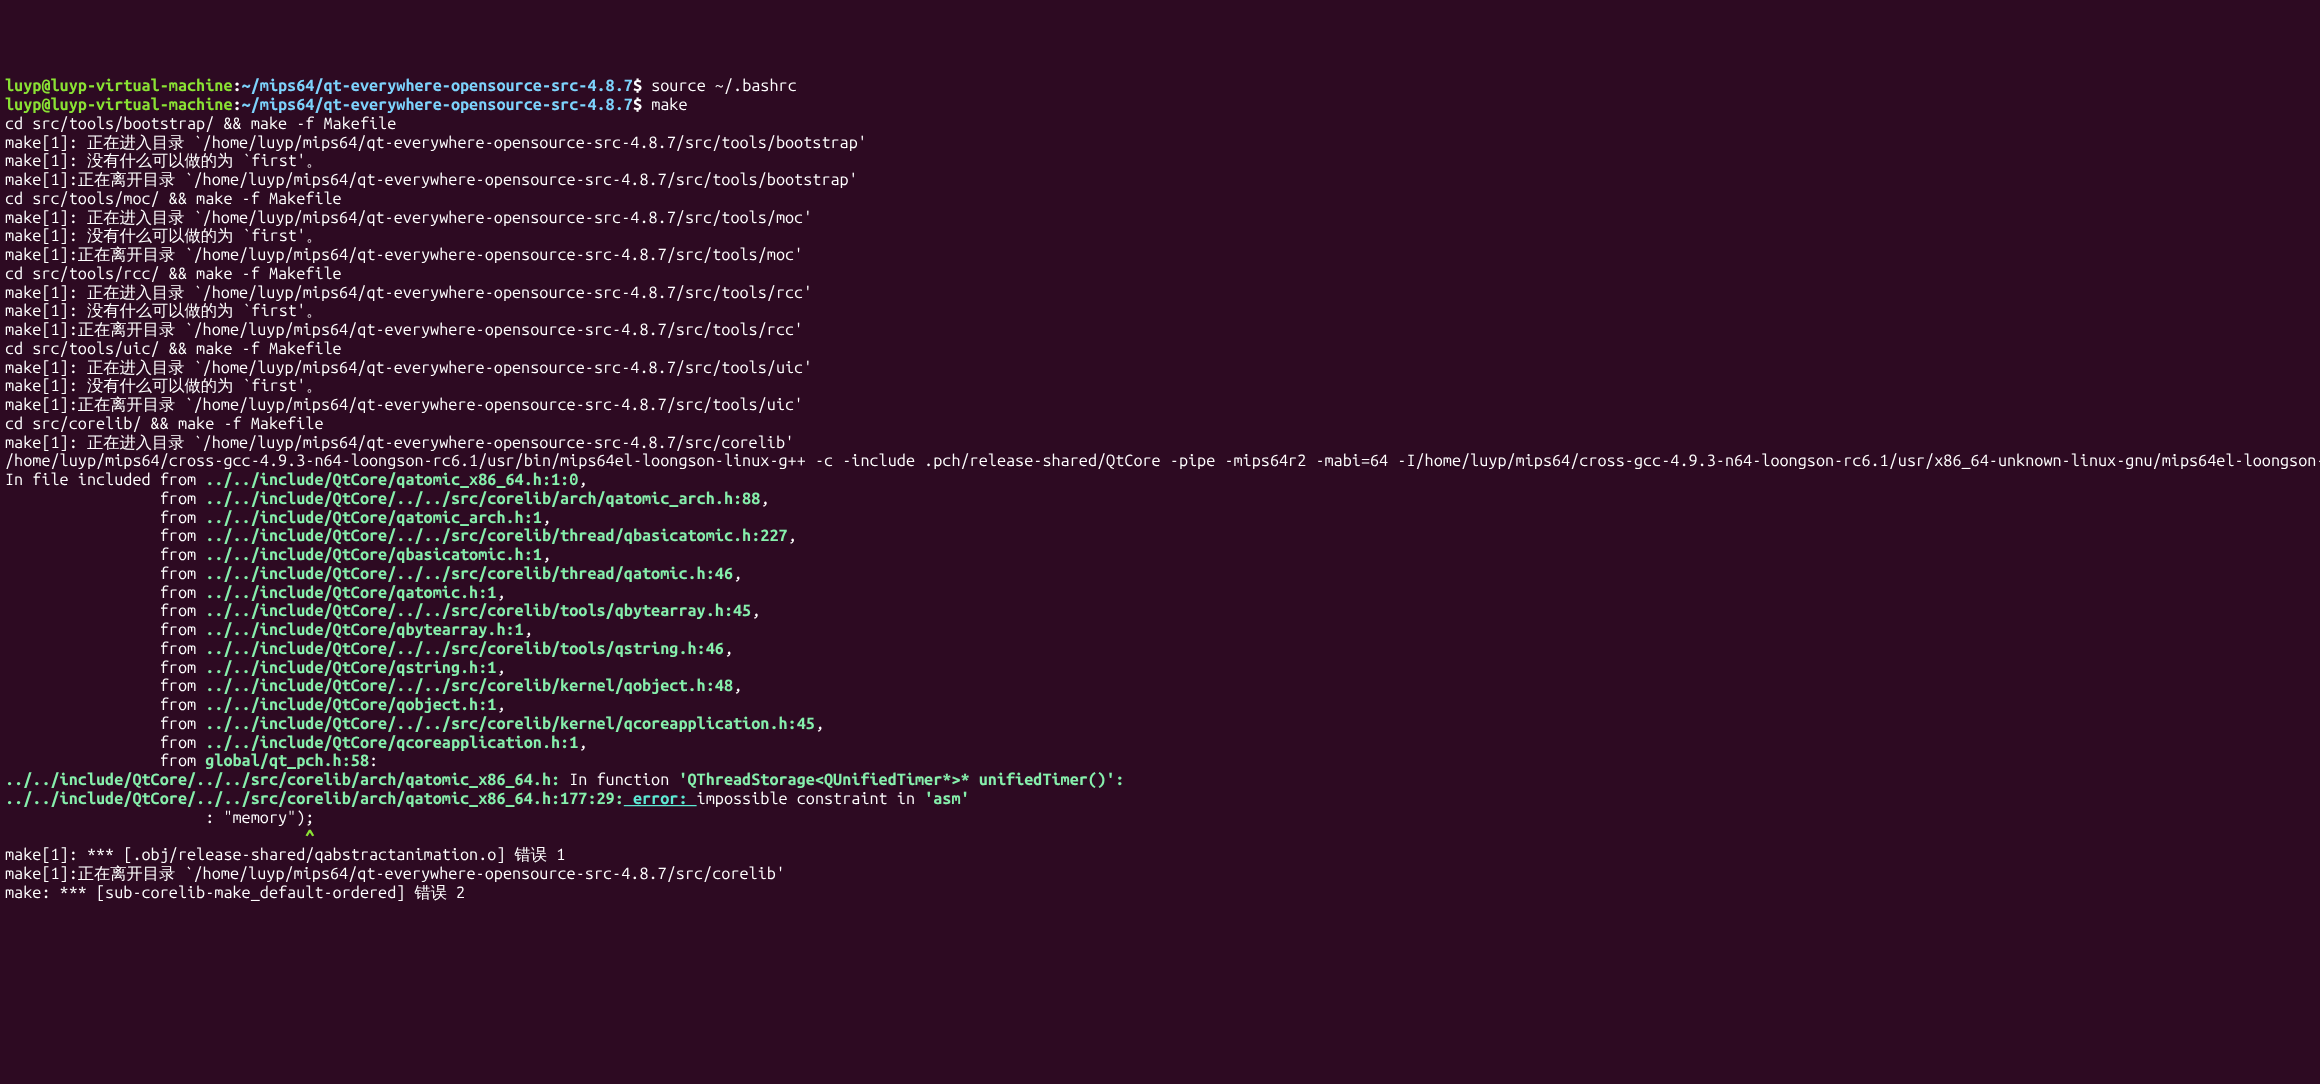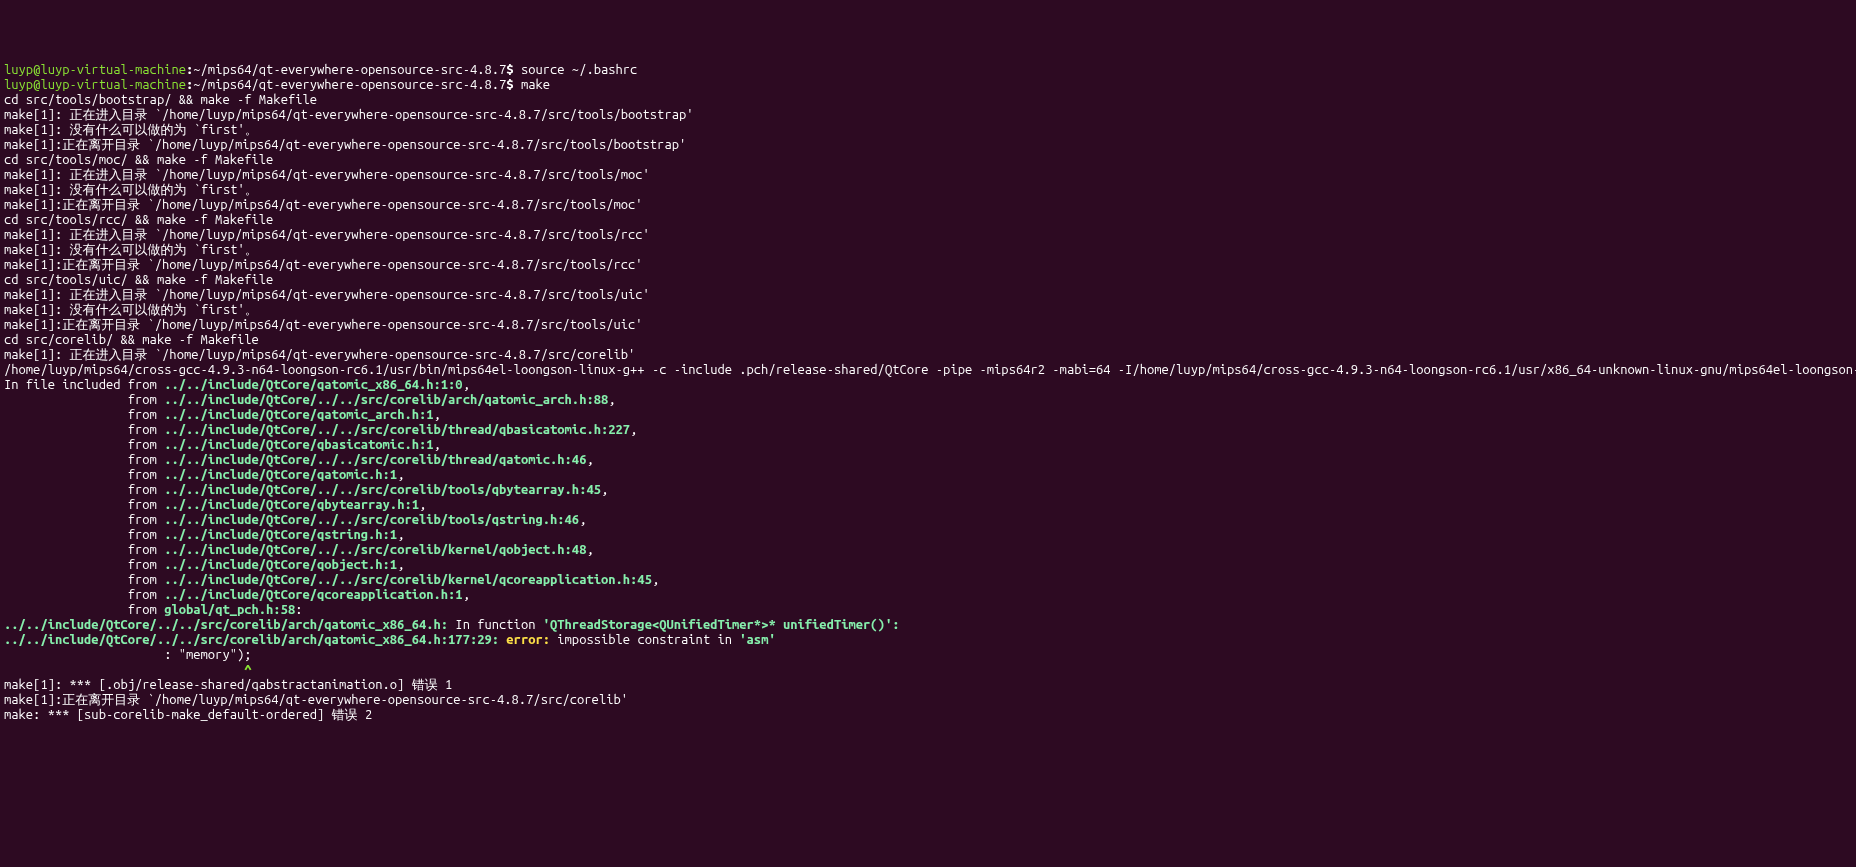--- a/index.html
+++ b/index.html
@@ -6,26 +6,26 @@
     margin: 0;
     padding: 2px 4px;
     background: #2d0a22;
     color: #ffffff;
     font-family: "Ubuntu Mono", "DejaVu Sans Mono", Consolas, monospace;
     font-size: 13px;
     line-height: 15px;
     white-space: pre;
     overflow-x: auto;
   }
-  .prompt-user { color: #8ae234; font-weight: normal; }
-  .prompt-path { color: #ffffff; font-weight: normal; }
+  .prompt-user { color: #8ae234; font-weight: bold; }
+  .prompt-path { color: #7dd3fc; font-weight: bold; }
   .prompt-sep  { color: #ffffff; font-weight: bold; }
   .cmd   { color: #ffffff; }
   .bold  { font-weight: bold; color:#86efac; }
-  .err   { color: #fde047; font-weight: bold; }
+  .err   { color: #5eead4; font-weight: bold; text-decoration: underline; }
   .caret { color: #8ae234; font-weight: bold; }
   .line  { display:block; }
 </style>
 </head>
 <body>
 
 
 
 <div><span class="line"><span class="prompt-user">luyp@luyp-virtual-machine</span><span class="prompt-sep">:</span><span class="prompt-path">~/mips64/qt-everywhere-opensource-src-4.8.7</span><span class="prompt-sep">$ </span><span class="cmd">source ~/.bashrc</span></span><span class="line"><span class="prompt-user">luyp@luyp-virtual-machine</span><span class="prompt-sep">:</span><span class="prompt-path">~/mips64/qt-everywhere-opensource-src-4.8.7</span><span class="prompt-sep">$ </span><span class="cmd">make</span></span><span class="line">cd src/tools/bootstrap/ &amp;&amp; make -f Makefile</span><span class="line">make[1]: 正在进入目录 `/home/luyp/mips64/qt-everywhere-opensource-src-4.8.7/src/tools/bootstrap'</span><span class="line">make[1]: 没有什么可以做的为 `first'。</span><span class="line">make[1]:正在离开目录 `/home/luyp/mips64/qt-everywhere-opensource-src-4.8.7/src/tools/bootstrap'</span><span class="line">cd src/tools/moc/ &amp;&amp; make -f Makefile</span><span class="line">make[1]: 正在进入目录 `/home/luyp/mips64/qt-everywhere-opensource-src-4.8.7/src/tools/moc'</span><span class="line">make[1]: 没有什么可以做的为 `first'。</span><span class="line">make[1]:正在离开目录 `/home/luyp/mips64/qt-everywhere-opensource-src-4.8.7/src/tools/moc'</span><span class="line">cd src/tools/rcc/ &amp;&amp; make -f Makefile</span><span class="line">make[1]: 正在进入目录 `/home/luyp/mips64/qt-everywhere-opensource-src-4.8.7/src/tools/rcc'</span><span class="line">make[1]: 没有什么可以做的为 `first'。</span><span class="line">make[1]:正在离开目录 `/home/luyp/mips64/qt-everywhere-opensource-src-4.8.7/src/tools/rcc'</span><span class="line">cd src/tools/uic/ &amp;&amp; make -f Makefile</span><span class="line">make[1]: 正在进入目录 `/home/luyp/mips64/qt-everywhere-opensource-src-4.8.7/src/tools/uic'</span><span class="line">make[1]: 没有什么可以做的为 `first'。</span><span class="line">make[1]:正在离开目录 `/home/luyp/mips64/qt-everywhere-opensource-src-4.8.7/src/tools/uic'</span><span class="line">cd src/corelib/ &amp;&amp; make -f Makefile</span><span class="line">make[1]: 正在进入目录 `/home/luyp/mips64/qt-everywhere-opensource-src-4.8.7/src/corelib'</span><span class="line">/home/luyp/mips64/cross-gcc-4.9.3-n64-loongson-rc6.1/usr/bin/mips64el-loongson-linux-g++ -c -include .pch/release-shared/QtCore -pipe -mips64r2 -mabi=64 -I/home/luyp/mips64/cross-gcc-4.9.3-n64-loongson-rc6.1/usr/x86_64-unknown-linux-gnu/mips64el-loongson-linux/include -O2 -Wall -W -D_REENTRANT -fPIC -DQT_SHARED -DQT_BUILD_CORE_LIB -DQT_NO_USING_NAMESPACE -DQT_NO_CAST_TO_ASCII -DQT_ASCII_CAST_WARNINGS -DQT_MOC_COMPAT -DQT_USE_QSTRINGBUILDER -DELF_INTERPRETER=\"/lib64/ld-linux-x86-64.so.2\" -DQLIBRARYINFO_EPOCROOT -DHB_EXPORT=Q_CORE_EXPORT -DQT_NO_DEBUG -D_LARGEFILE64_SOURCE -D_LARGEFILE_SOURCE -I../../mkspecs/qws/linux-mips-g++ -I. -I../../include -I../../include/QtCore -I.rcc/release-shared -Iglobal -I../../tools/shared -I../3rdparty/zlib -I../3rdparty/harfbuzz/src -I../3rdparty/md5 -I../3rdparty/md4 -I.moc/release-shared -o .obj/release-shared/qabstractanimation.o animation/qabstractanimation.cpp</span><span class="line"><span>In file included from </span><span class="bold">../../include/QtCore/qatomic_x86_64.h:1:0</span><span>,</span></span><div id="includes-container"><span class="line"><span>                 from </span><span class="bold">../../include/QtCore/../../src/corelib/arch/qatomic_arch.h:88</span><span>,</span></span><span class="line"><span>                 from </span><span class="bold">../../include/QtCore/qatomic_arch.h:1</span><span>,</span></span><span class="line"><span>                 from </span><span class="bold">../../include/QtCore/../../src/corelib/thread/qbasicatomic.h:227</span><span>,</span></span><span class="line"><span>                 from </span><span class="bold">../../include/QtCore/qbasicatomic.h:1</span><span>,</span></span><span class="line"><span>                 from </span><span class="bold">../../include/QtCore/../../src/corelib/thread/qatomic.h:46</span><span>,</span></span><span class="line"><span>                 from </span><span class="bold">../../include/QtCore/qatomic.h:1</span><span>,</span></span><span class="line"><span>                 from </span><span class="bold">../../include/QtCore/../../src/corelib/tools/qbytearray.h:45</span><span>,</span></span><span class="line"><span>                 from </span><span class="bold">../../include/QtCore/qbytearray.h:1</span><span>,</span></span><span class="line"><span>                 from </span><span class="bold">../../include/QtCore/../../src/corelib/tools/qstring.h:46</span><span>,</span></span><span class="line"><span>                 from </span><span class="bold">../../include/QtCore/qstring.h:1</span><span>,</span></span><span class="line"><span>                 from </span><span class="bold">../../include/QtCore/../../src/corelib/kernel/qobject.h:48</span><span>,</span></span><span class="line"><span>                 from </span><span class="bold">../../include/QtCore/qobject.h:1</span><span>,</span></span><span class="line"><span>                 from </span><span class="bold">../../include/QtCore/../../src/corelib/kernel/qcoreapplication.h:45</span><span>,</span></span><span class="line"><span>                 from </span><span class="bold">../../include/QtCore/qcoreapplication.h:1</span><span>,</span></span><span class="line"><span>                 from </span><span class="bold">global/qt_pch.h:58</span><span>:</span></span></div><span class="line"><span class="bold">../../include/QtCore/../../src/corelib/arch/qatomic_x86_64.h:</span><span> In function </span><span class="bold">'QThreadStorage&lt;QUnifiedTimer*&gt;* unifiedTimer()'</span><span class="bold">:</span></span><span class="line"><span class="bold">../../include/QtCore/../../src/corelib/arch/qatomic_x86_64.h:177:29:</span><span class="err"> error: </span><span>impossible constraint in </span><span class="bold">'asm'</span></span><span class="line">                      : "memory");</span><span class="line caret">                                 ^</span><span class="line">make[1]: *** [.obj/release-shared/qabstractanimation.o] 错误 1</span><span class="line">make[1]:正在离开目录 `/home/luyp/mips64/qt-everywhere-opensource-src-4.8.7/src/corelib'</span><span class="line">make: *** [sub-corelib-make_default-ordered] 错误 2</span></div>
 

